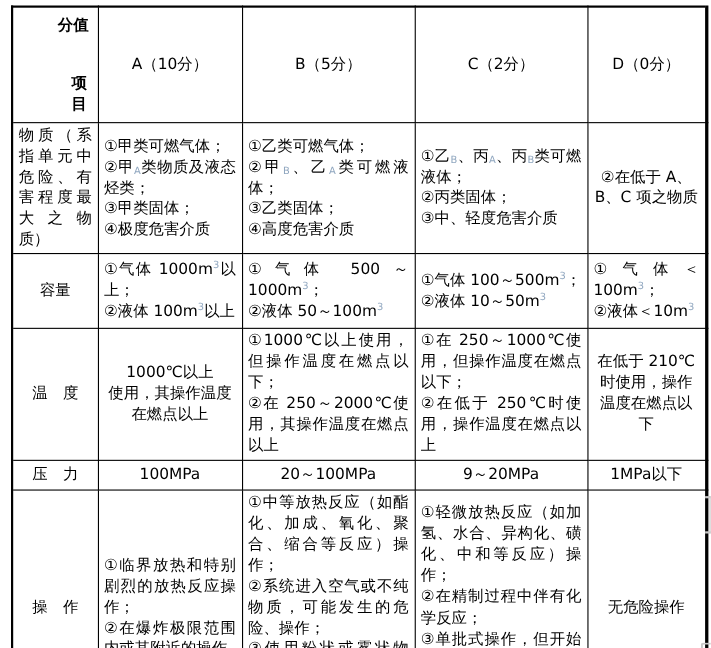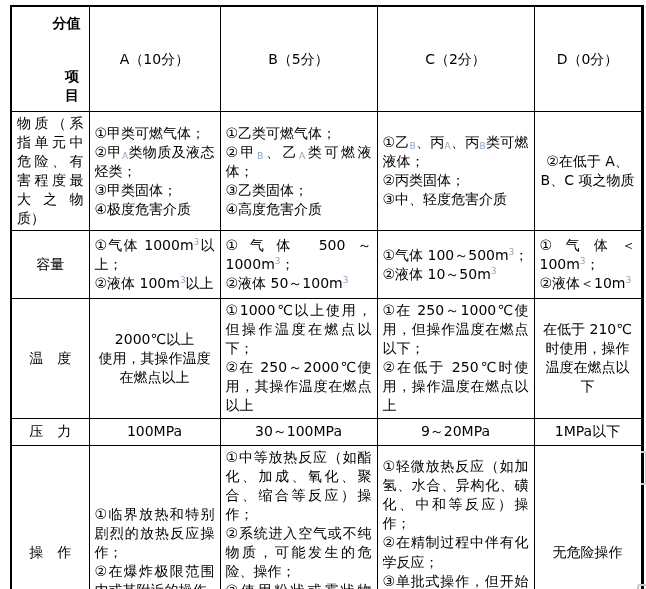--- a/index.html
+++ b/index.html
@@ -84,33 +84,33 @@
 ②液体 100m<sup>3</sup>以上</td>
     <td class="j">①气体 500～1000m<sup>3</sup>；
 ②液体 50～100m<sup>3</sup></td>
     <td class="j">①气体 100～500m<sup>3</sup>；
 ②液体 10～50m<sup>3</sup></td>
     <td class="j">①气体＜100m<sup>3</sup>；
 ②液体＜10m<sup>3</sup></td>
   </tr>
   <tr class="r3">
     <td class="c">温　度</td>
-    <td class="c">2000℃以上
+    <td class="c">1000℃以上
 使用，其操作温度
 在燃点以上</td>
     <td class="j">①1000℃以上使用，但操作温度在燃点以下；
 ②在 250～2000℃使用，其操作温度在燃点以上</td>
     <td class="j">①在 250～1000℃使用，但操作温度在燃点以下；
 ②在低于 250℃时使用，操作温度在燃点以上</td>
     <td class="c">在低于 210℃时使用，操作温度在燃点以下</td>
   </tr>
   <tr class="r4">
     <td class="c">压　力</td>
     <td class="c">100MPa</td>
-    <td class="c">30～100MPa</td>
+    <td class="c">20～100MPa</td>
     <td class="c">9～20MPa</td>
     <td class="c">1MPa以下</td>
   </tr>
   <tr class="r5">
     <td class="c">操　作</td>
     <td class="j">①临界放热和特别剧烈的放热反应操作；
 ②在爆炸极限范围内或其附近的操作</td>
     <td class="j">①中等放热反应（如酯化、加成、氧化、聚合、缩合等反应）操作；
 ②系统进入空气或不纯物质，可能发生的危险、操作；
 ③使用粉状或雾状物质，有可能发生粉尘爆炸的操作；

